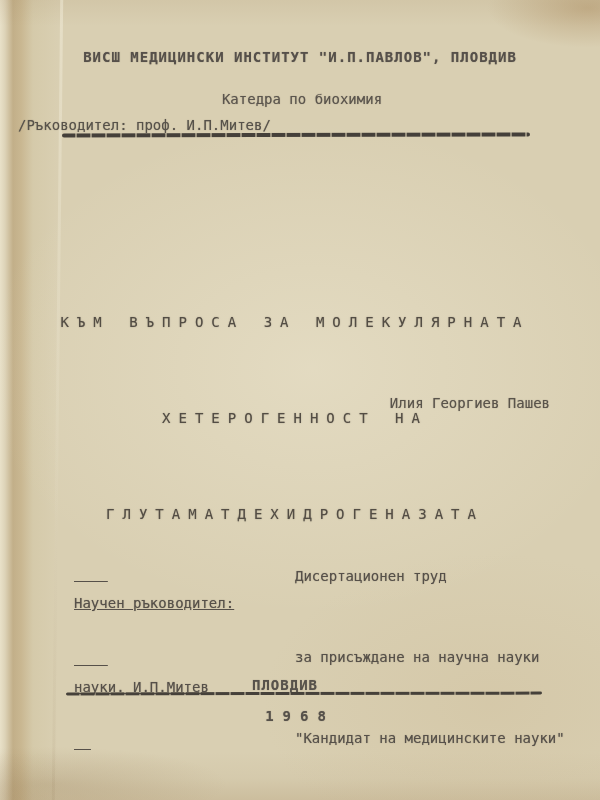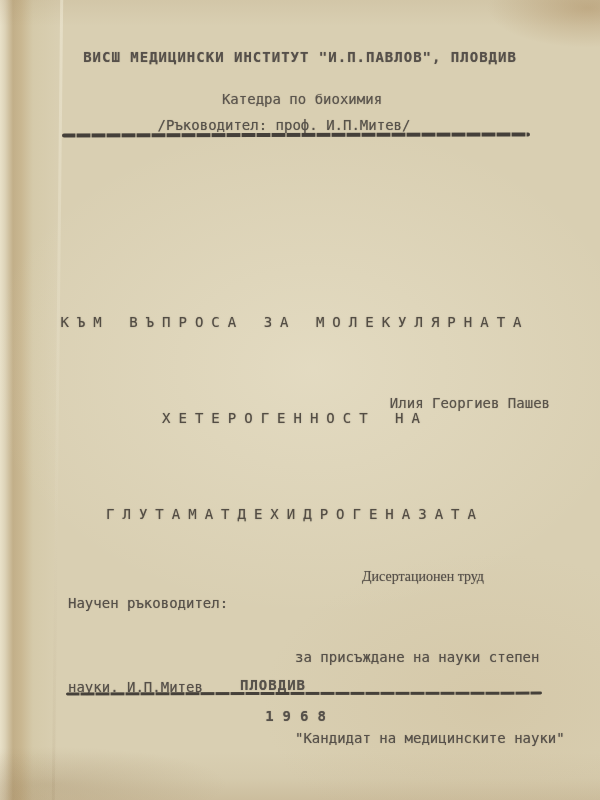--- a/index.html
+++ b/index.html
@@ -47,22 +47,22 @@
     font-weight: bold;
     color: #56504a;
   }
   .department {
     top: 86px; left: 0; width: 550px;
     text-align: center;
     color: #5b554d;
     margin-left: 27px;
   }
   .dept-head {
-    top: 112px; left: 8px; width: 552px;
-    text-align: center;
+    top: 112px; left: 18px; width: 552px;
+    text-align: left;
     color: #57524a;
   }
   .rule {
     position: absolute;
     border-radius: 2px;
   }
   .rule-top {
     left: 62px; top: 133px;
     width: 468px; height: 4px;
     background: repeating-linear-gradient(90deg,
@@ -80,40 +80,40 @@
     color: #534d44;
     text-shadow: 0 0 1.2px rgba(83,77,68,0.6);
   }
   .author {
     top: 366px; left: 0; width: 550px;
     text-align: right;
     color: #5a544b;
     margin-top: 24px;
   }
   .supervisor-block {
-    left: 68px; top: 533px;
+    left: 74px; top: 533px;
     line-height: 28px;
     color: #565049;
+    text-decoration: underline;
   }
   .thesis-block {
     left: 295px; top: 509px;
     width: 256px;
     line-height: 27px;
     color: #565049;
   }
   .thesis-first {
-    text-align: center;
-    font-family: Liberation Serif, serif;
   }
   .city {
     top: 672px; left: 0; width: 546px;
     text-align: center;
     letter-spacing: 1px;
     font-weight: bold;
     color: #57524b;
+    padding-left: 12px;
   }
   .rule-bottom {
     left: 66px; top: 692px;
     width: 476px; height: 3px;
     background: repeating-linear-gradient(90deg,
       #46413a 0px, #46413a 13px,
       rgba(70,65,58,0.5) 13px, rgba(70,65,58,0.5) 15px);
     transform: rotate(-0.1deg);
   }
   .year {
@@ -148,21 +148,21 @@
 
   <div class="typed author">Илия Георгиев Пашев</div>
 
   <div class="typed supervisor-block">
     <div>Научен ръководител:</div>
     <div>науки. И.П.Митев</div>
   </div>
 
   <div class="typed thesis-block">
     <div class="thesis-first">Дисертационен труд</div>
-    <div>за присъждане на науки степен</div>
+    <div>за присъждане на научна науки</div>
     <div>"Кандидат на медицинските науки"</div>
   </div>
 
   <div class="typed city">ПЛОВДИВ</div>
 
   <div class="rule rule-bottom"></div>
 
   <div class="typed year">1968</div>
 
 </div>

